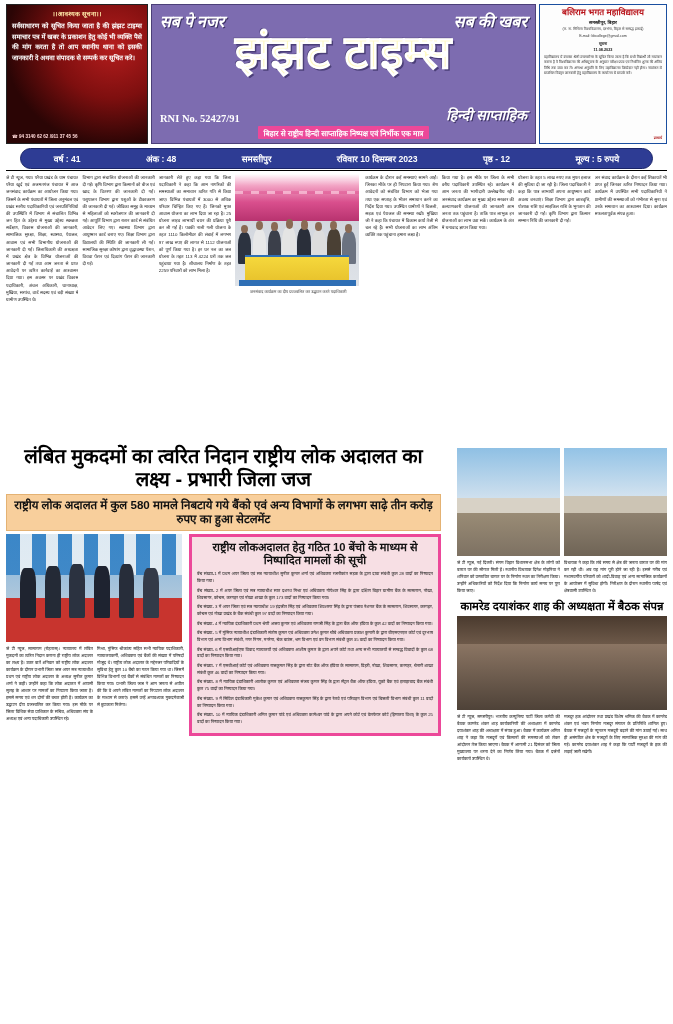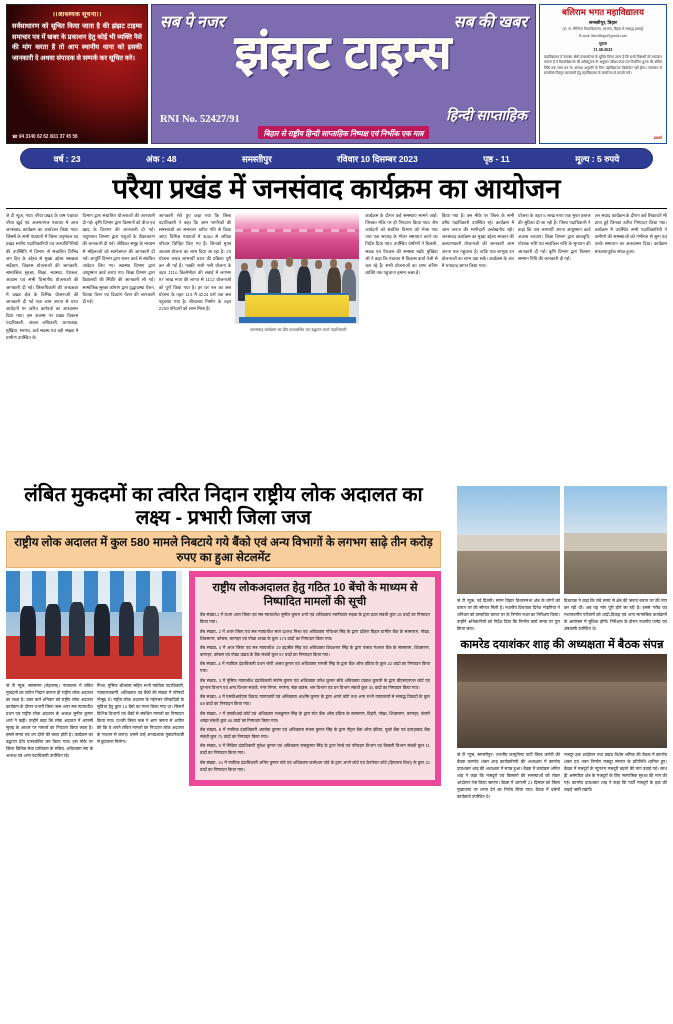--- a/index.html
+++ b/index.html
@@ -51,23 +51,23 @@
     -webkit-text-stroke:1px #ffffff;
   }
   .mast-lower{display:flex;justify-content:space-between;align-items:flex-end;margin-top:auto;}
   .mast-rni{color:#fff;font-size:10.5px;font-weight:bold;font-family:"Liberation Serif",serif;}
   .mast-weekly{
     color:#ffffff;font-size:14px;font-weight:bold;font-style:italic;
     font-family:"Liberation Serif","DejaVu Serif",serif;
     text-shadow:1px 1px 0 #3a2f63;
   }
   .mast-strip{
-    background:#be185d;color:#fff;font-size:7.4px;font-weight:bold;
+    background:#ec4899;color:#fff;font-size:7.4px;font-weight:bold;
     text-align:center;padding:1.5px 6px;border-radius:1px;
-    align-self:center;margin:2px auto 0;font-style:italic;
+    align-self:center;margin:2px auto 0;
   }
   .mast-strip-wrap{display:flex;justify-content:center;}
 
   .ad-box{
     width:128px;flex:0 0 128px;background:#fdfdfd;border:1.2px solid #1b4fa0;
     box-sizing:border-box;padding:3px 4px;display:flex;flex-direction:column;
   }
   .ad-title{color:#b8131a;font-size:8.6px;font-weight:bold;text-align:center;line-height:1.1;}
   .ad-sub{color:#111;font-size:4.6px;font-weight:bold;text-align:center;margin-top:1.5px;}
   .ad-meta{color:#333;font-size:3.6px;text-align:center;margin-top:2px;line-height:1.4;}
@@ -122,21 +122,21 @@
     text-align:center;font-weight:bold;line-height:1.14;color:#000;
   }
   .h2.big{font-size:20px;}
   .h2.small{font-size:11.4px;}
   .band{
     background:#f8cf9c;border:1px solid #e4b273;color:#111;
     text-align:center;font-size:11.6px;font-weight:bold;line-height:1.25;
     padding:3px 6px;margin:3px 0;
   }
   .pinkbox{
-    background:#f7dfe4;border:6px solid #ec4899;padding:4px 5px;box-sizing:border-box;
+    background:#f7dfe4;border:3px solid #ec4899;padding:4px 5px;box-sizing:border-box;
   }
   .pinkbox h3{
     margin:0 0 4px;text-align:center;font-size:11.2px;line-height:1.2;color:#111;
   }
   .bench{font-size:4.3px;line-height:1.62;text-align:justify;color:#1b1b1b;margin-bottom:2.5px;}
 
   .two-photos{display:flex;gap:4px;}
   .two-photos .ph{flex:1;height:108px;background:linear-gradient(#b4c4d4,#d8d2c4);}
 
   .court-photo{width:176px;height:108px;background:linear-gradient(#7fb2dd,#cfd6da);position:relative;}
@@ -182,29 +182,28 @@
       <div class="ad-meta">(ल. ना. मिथिला विश्वविद्यालय, दरभंगा, बिहार से सम्बद्ध इकाई)</div>
       <div class="ad-meta">E-mail: bbcollege@gmail.com</div>
       <div class="ad-date">सूचना</div>
       <div class="ad-date">11.08.2023</div>
       <div class="ad-body">महाविद्यालय में स्नातक श्रेणी स्नातकोत्तर के सूचित किया जाता है कि सभी विद्यार्थी जो नामांकन कराना है वे विश्वविद्यालय की अधिसूचना के अनुसार परीक्षा प्रपत्र एवं निर्धारित शुल्क की अंतिम तिथि तक जमा कर लें। अन्यथा अनुमति के लिए महाविद्यालय जिम्मेदार नहीं होगा। नामांकन से सम्बंधित विस्तृत जानकारी हेतु महाविद्यालय के कार्यालय से सम्पर्क करें।</div>
       <div class="ad-sign">प्राचार्य</div>
     </div>
   </div>
 
   <div class="infobar">
-    <span>वर्ष : 23</span>
+    <span>वर्ष : 41</span>
     <span>अंक : 48</span>
     <span>समस्तीपुर</span>
     <span>रविवार 10 दिसम्बर 2023</span>
-    <span>पृष्ठ - 11</span>
+    <span>पृष्ठ - 12</span>
     <span>मूल्य : 5 रुपये</span>
   </div>
 
-  <div class="lead-headline">परैया प्रखंड में जनसंवाद कार्यक्रम का आयोजन</div>
   <div class="rule"></div>
 
   <div class="lead-body">
     <div class="col">जे टी न्यूज, गया। परैया प्रखंड के ग्राम पंचायत परैया खुर्द एवं अजमतगंज पंचायत में आज जनसंवाद कार्यक्रम का आयोजन किया गया। जिसमें के सभी पंचायतों में जिला अनुमंडल एवं प्रखंड स्तरीय पदाधिकारियों एवं जनप्रतिनिधियों की उपस्थिति में विभाग से संचालित विभिन्न जन हित के उद्देश्य से मुख्य उद्देश्य स्वच्छता सर्वेक्षण, विकास योजनाओं की जानकारी, सामाजिक सुरक्षा, शिक्षा, स्वास्थ्य, पेयजल, आवास एवं सभी विभागीय योजनाओं की जानकारी दी गई। जिलाधिकारी की अध्यक्षता में प्रखंड क्षेत्र के विभिन्न योजनाओं की जानकारी दी गई तथा आम जनता से प्राप्त आवेदनों पर त्वरित कार्रवाई का आश्वासन दिया गया। इस अवसर पर प्रखंड विकास पदाधिकारी, अंचल अधिकारी, थानाध्यक्ष, मुखिया, सरपंच, वार्ड सदस्य एवं बड़ी संख्या में ग्रामीण उपस्थित थे।</div>
     <div class="col">विभाग द्वारा संचालित योजनाओं की जानकारी दी गई। कृषि विभाग द्वारा किसानों को बीज एवं खाद के वितरण की जानकारी दी गई। पशुपालन विभाग द्वारा पशुओं के टीकाकरण की जानकारी दी गई। जीविका समूह के माध्यम से महिलाओं को स्वरोजगार की जानकारी दी गई। आपूर्ति विभाग द्वारा राशन कार्ड से संबंधित आवेदन लिए गए। स्वास्थ्य विभाग द्वारा आयुष्मान कार्ड बनाए गए। शिक्षा विभाग द्वारा विद्यालयों की स्थिति की जानकारी ली गई। सामाजिक सुरक्षा कोषांग द्वारा वृद्धावस्था पेंशन, विधवा पेंशन एवं दिव्यांग पेंशन की जानकारी दी गई।</div>
     <div class="col">जानकारी लेते हुए कहा गया कि जिला पदाधिकारी ने कहा कि आम नागरिकों की समस्याओं का समाधान त्वरित गति से किया जाए। विभिन्न पंचायतों में 3000 से अधिक परिवार चिन्हित किए गए हैं। जिनको मुफ्त आवास योजना का लाभ दिया जा रहा है। 25 योजना लाइव लाभार्थी चयन की प्रक्रिया पूरी कर ली गई है। पक्की नाली गली योजना के तहत 1110 किलोमीटर की लंबाई में लगभग 97 लाख रुपए की लागत से 1112 योजनाओं को पूर्ण किया गया है। हर घर नल का जल योजना के तहत 113 में 4224 घरों तक जल पहुंचाया गया है। शौचालय निर्माण के तहत 2259 परिवारों को लाभ मिला है।</div>
 
     <div style="flex:0 0 126px;">
       <div class="photo-main">
         <div class="canopy"></div>

